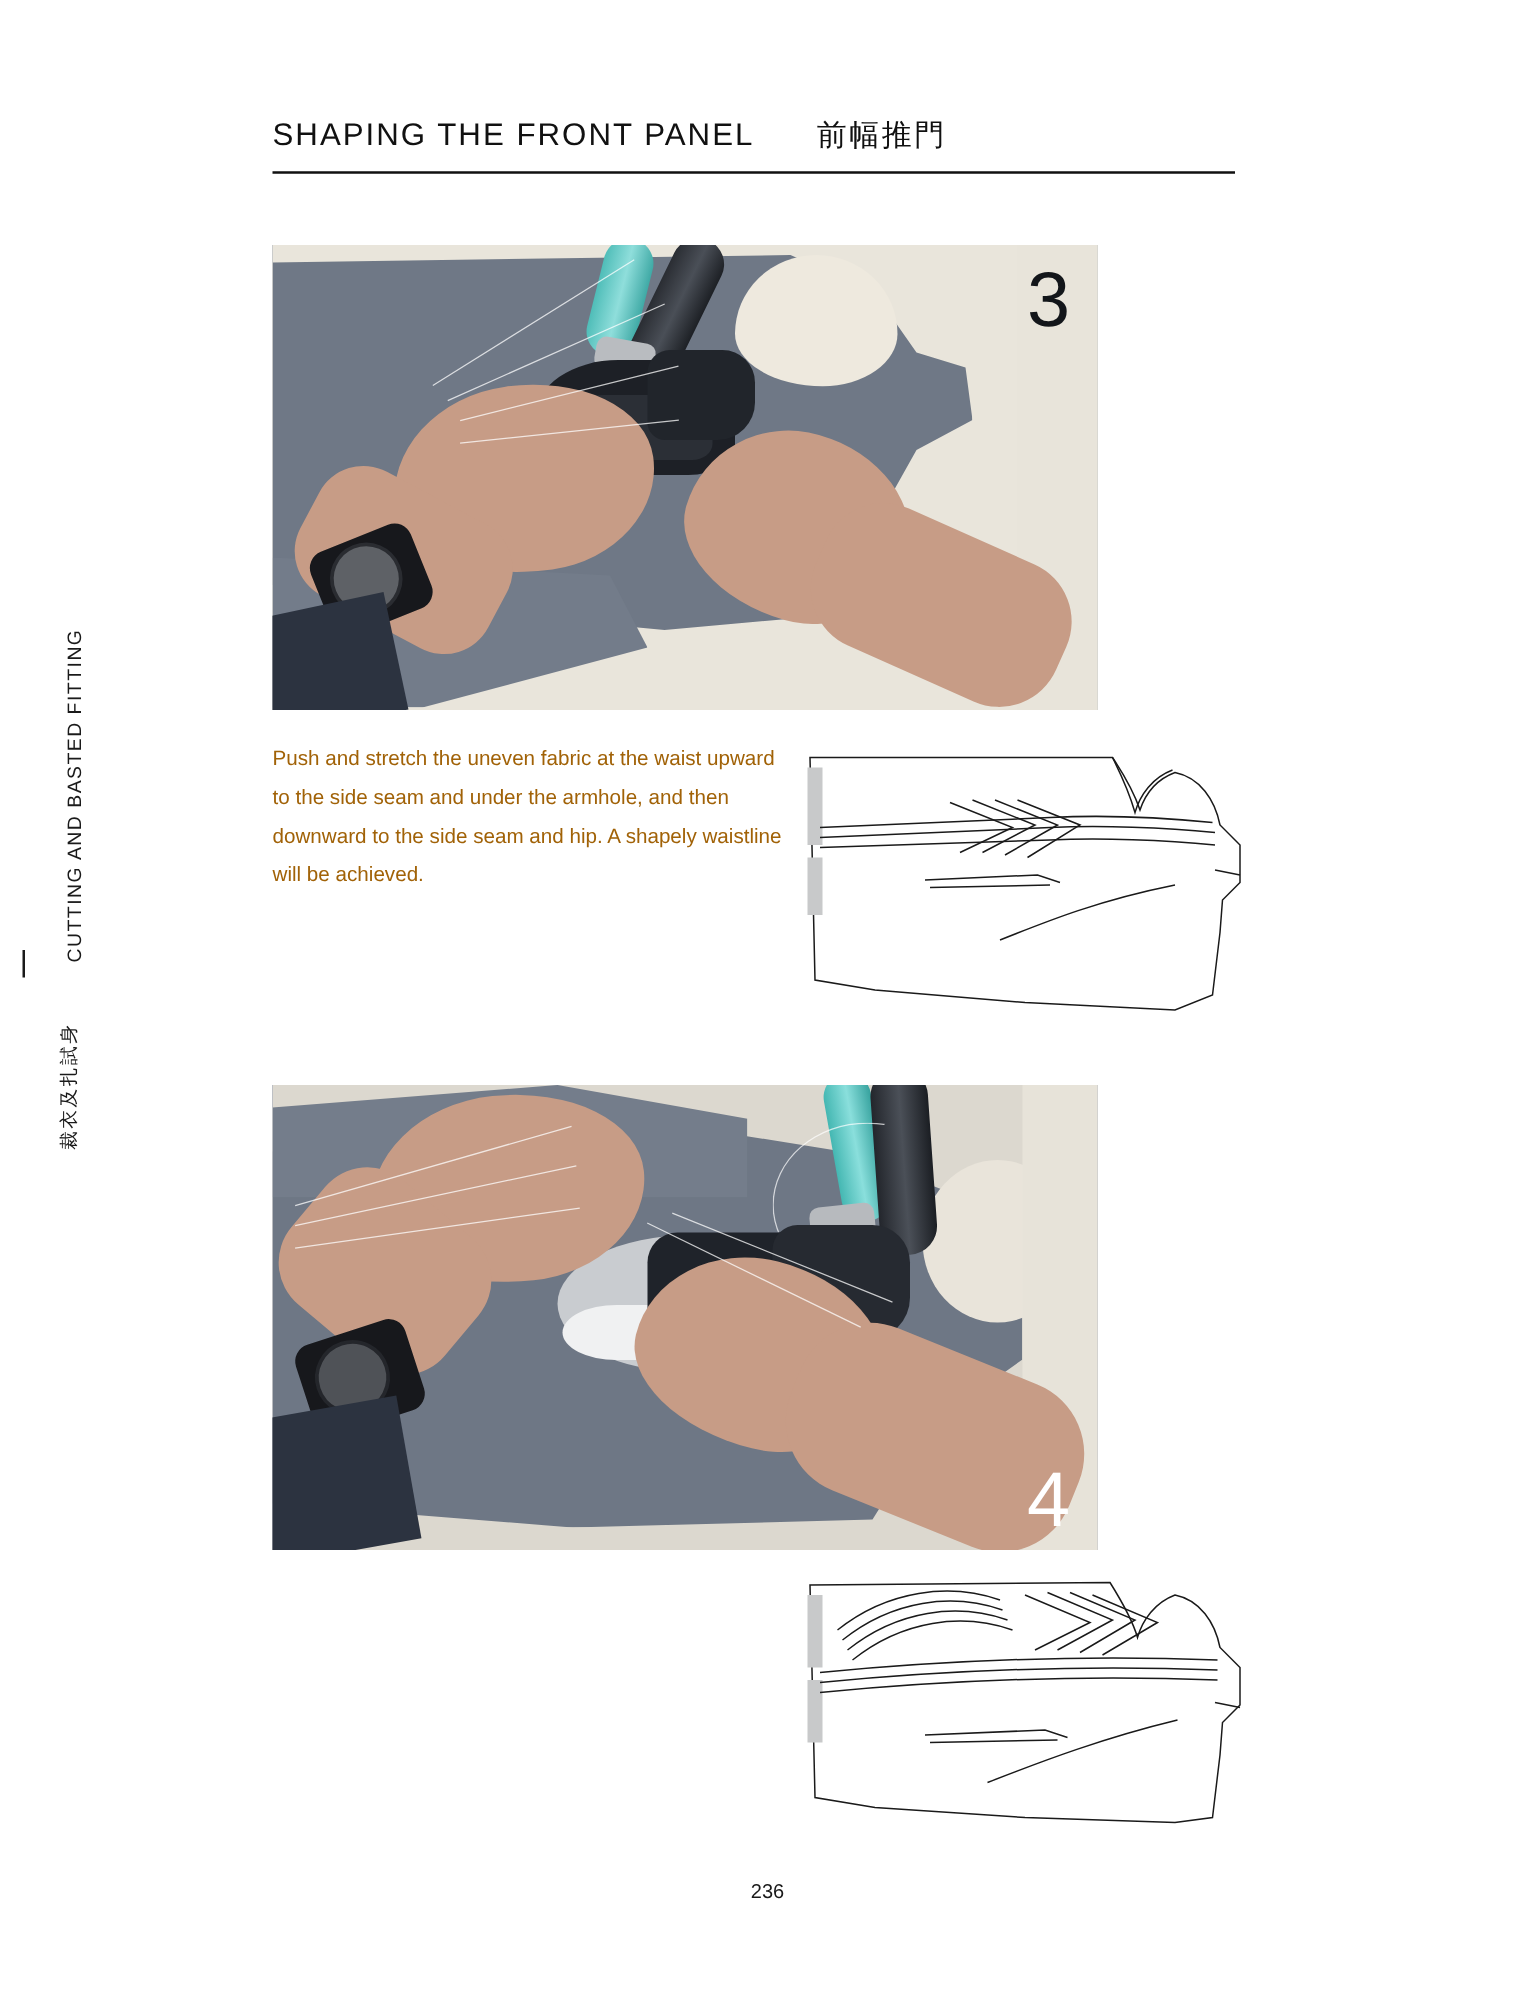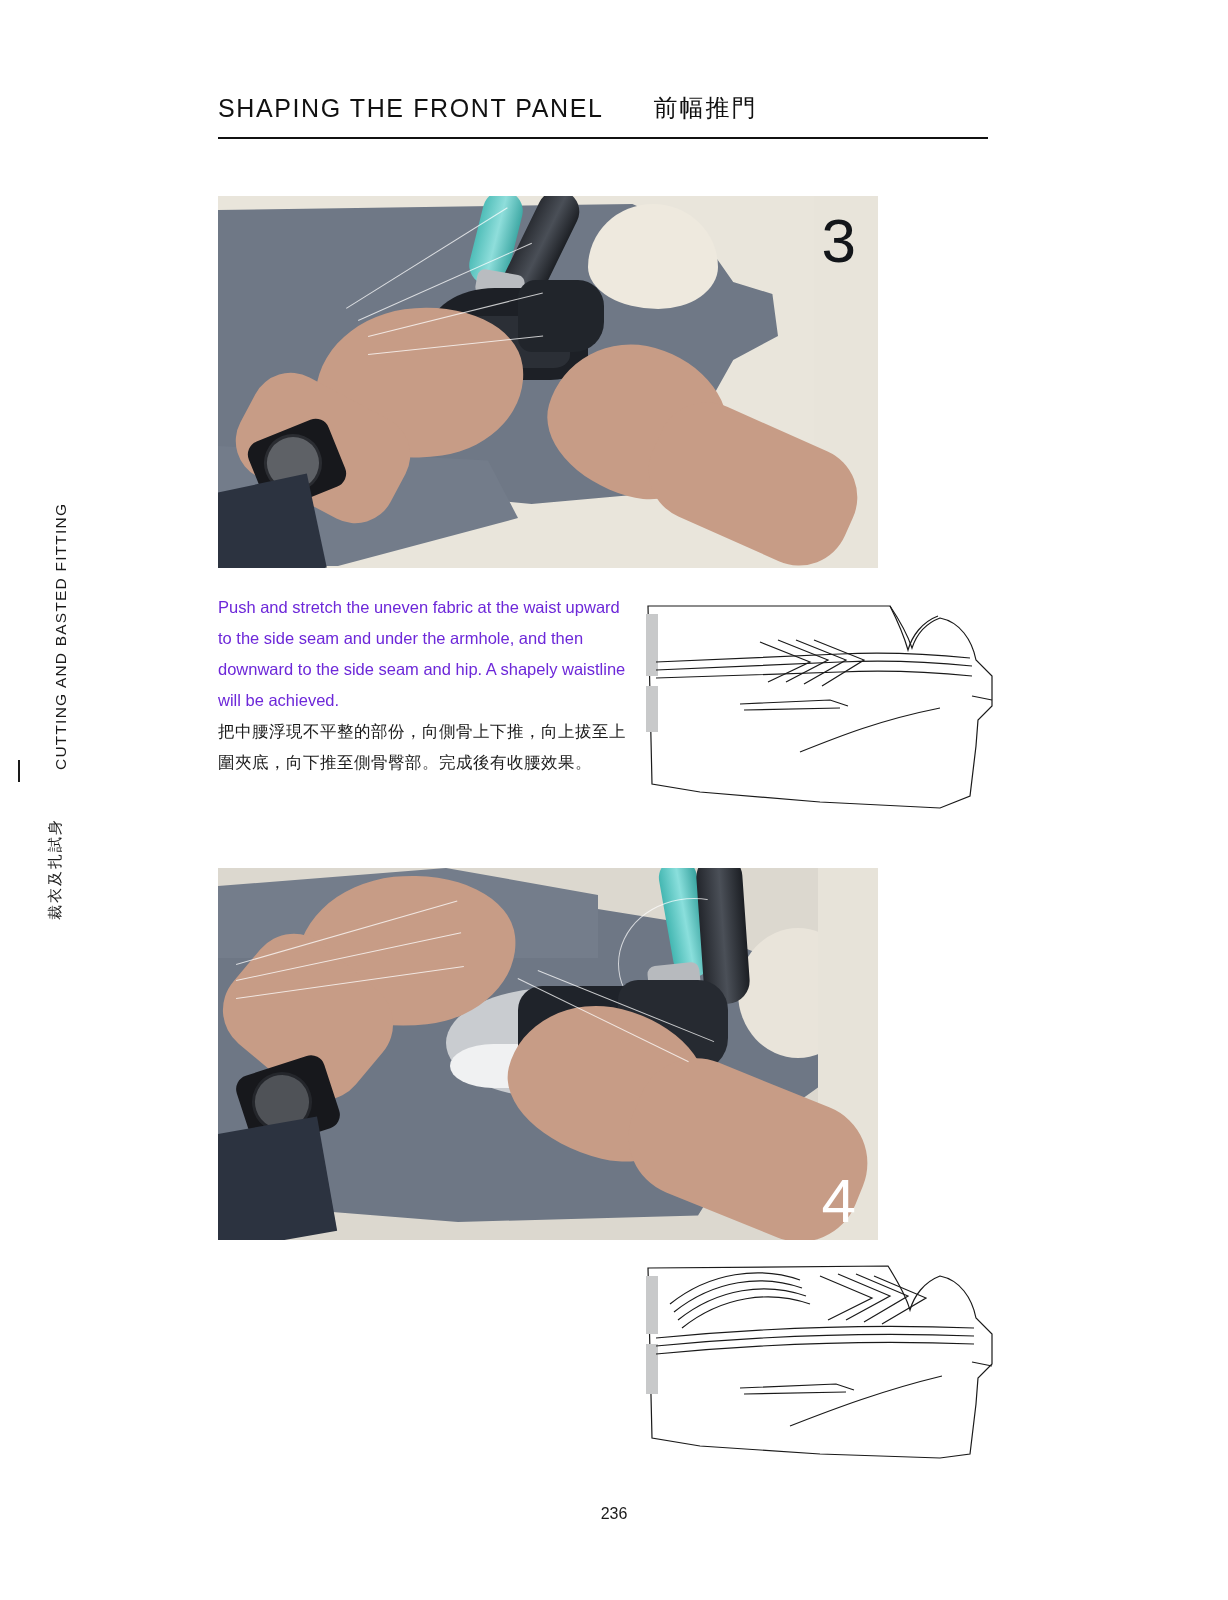--- a/index.html
+++ b/index.html
@@ -145,21 +145,21 @@
   .textblock {
     position: absolute;
     width: 418px;
   }
   .tb-1 { left: 218px; top: 592px; }
   .tb-2 { left: 218px; top: 1262px; }
 
   .tb-en {
     font-size: 16.5px;
     line-height: 31px;
-    color: #6d28d9;
+    color: #a16207;
   }
   .tb-zh {
     font-size: 16.5px;
     line-height: 31px;
     color: #1a1a1a;
     letter-spacing: 0.5px;
   }
 
   
   .drawing {
@@ -230,21 +230,20 @@
   <div class="ph-line" style="left:128px;top:112px;width:190px;transform:rotate(-32deg);"></div>
   <div class="ph-line" style="left:140px;top:124px;width:190px;transform:rotate(-24deg);"></div>
   <div class="ph-line" style="left:150px;top:140px;width:180px;transform:rotate(-14deg);"></div>
   <div class="ph-line" style="left:150px;top:158px;width:176px;transform:rotate(-6deg);"></div>
 
   <div class="photo-num num-1">3</div>
 </div>
 
 <div class="textblock tb-1">
   <div class="tb-en">Push and stretch the uneven fabric at the waist upward to the side seam and under the armhole, and then downward to the side seam and hip. A shapely waistline will be achieved.</div>
-  <div class="tb-zh">把中腰浮現不平整的部份，向側骨上下推，向上拔至上圍夾底，向下推至側骨臀部。完成後有收腰效果。</div>
 </div>
 
 <div class="drawing dr-1">
   <svg viewBox="0 0 370 220" width="370" height="220" fill="none" stroke="#1a1a1a" stroke-width="1.2">
 
     <path d="M8 10 L250 10 C262 28 268 40 272 52 C276 40 284 28 300 22 C320 26 332 44 336 64 L352 80 L352 110 L338 124 L336 150 L330 200 L300 212 L180 206 L60 196 L12 188 Z"></path>
 
     <path d="M250 10 C258 26 264 40 268 54 C272 40 282 26 298 20"></path>
 
     <rect x="6" y="18" width="12" height="62" fill="#c8c9ca" stroke="none"></rect>

